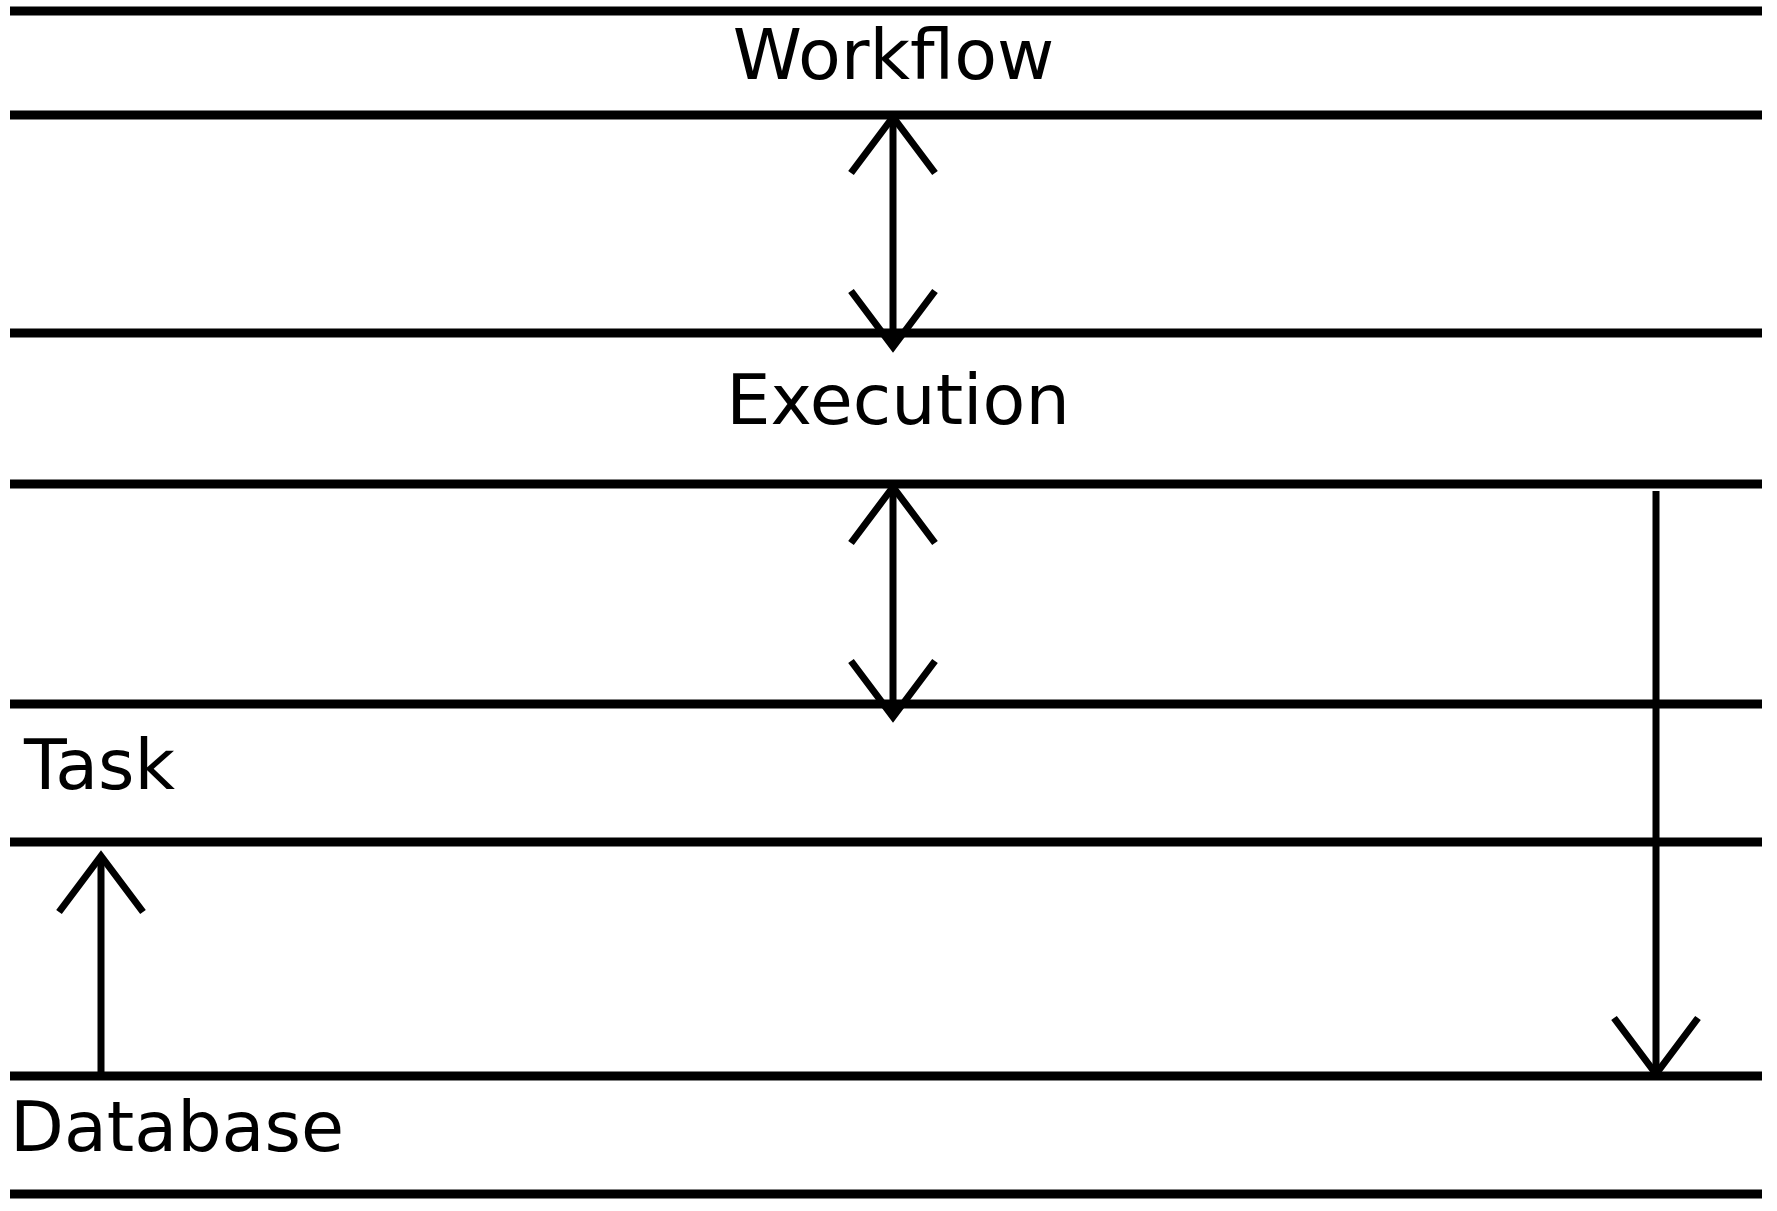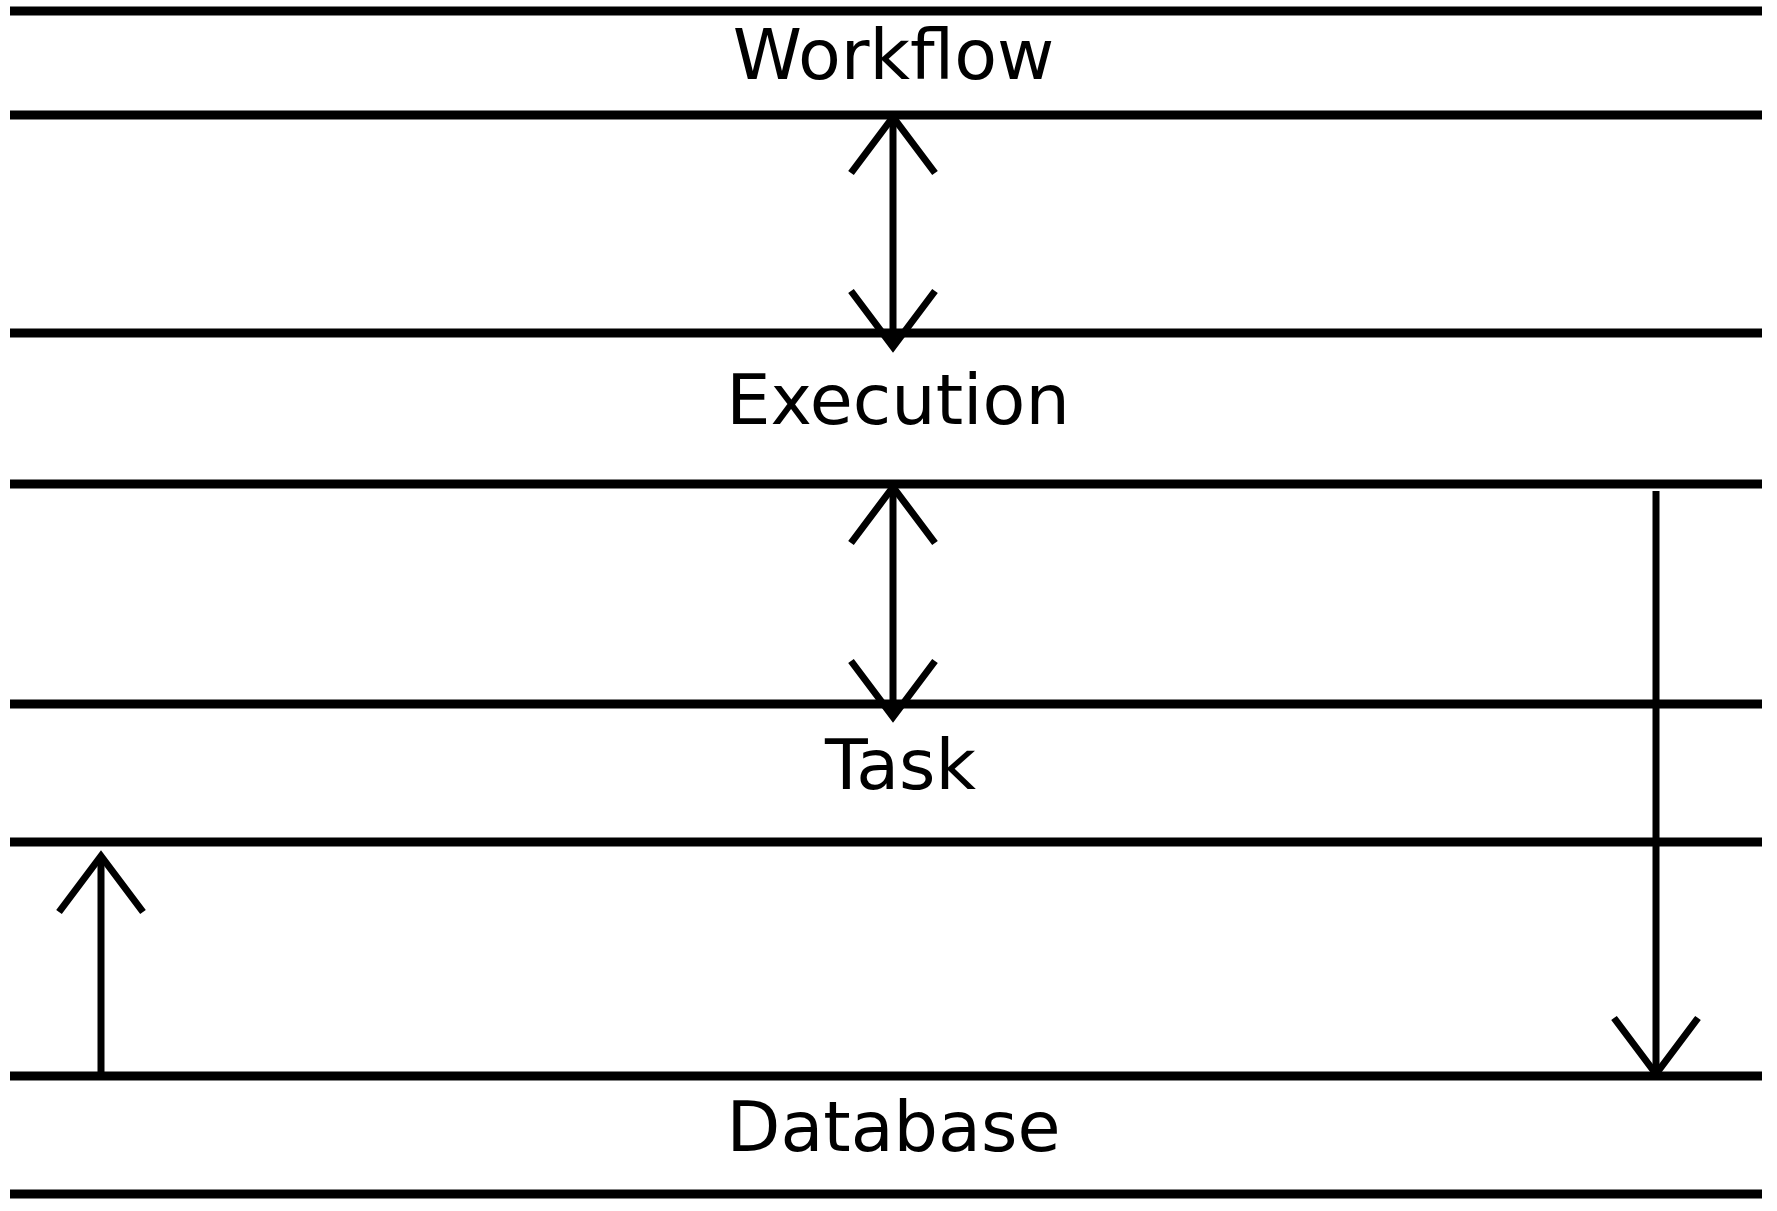--- a/index.html
+++ b/index.html
@@ -69,17 +69,17 @@
         <g>
           <line x1="101" y1="856" x2="101" y2="1073" stroke="#000000" stroke-width="7"></line>
           <path d="M 59 912 L 101 856 L 143 912" fill="none" stroke="#000000" stroke-width="7" stroke-linecap="butt" stroke-linejoin="miter"></path>
         </g>
       </g>
   </svg>
 
   <div id="labels-layer">
       <div class="layer-label" style="font-size: 70px; left: 0px; width: 1777px; top: 19.6px; text-align: center; padding-left: 10px; box-sizing: border-box;">Workflow</div>
       <div class="layer-label" style="font-size: 70px; left: 0px; width: 1777px; top: 365.1px; text-align: center; padding-left: 19px; box-sizing: border-box;">Execution</div>
-      <div class="layer-label" style="font-size: 70px; left: 0px; width: 1777px; top: 729.6px; text-align: center; padding-left: 24px; box-sizing: border-box;">Task</div>
-      <div class="layer-label" style="font-size: 70px; left: 0px; width: 1777px; top: 1091.6px; text-align: center; padding-left: 10px; box-sizing: border-box;">Database</div>
+      <div class="layer-label" style="font-size: 70px; left: 0px; width: 1777px; top: 729.6px; text-align: left; padding-left: 24px; box-sizing: border-box;">Task</div>
+      <div class="layer-label" style="font-size: 70px; left: 0px; width: 1777px; top: 1091.6px; text-align: left; padding-left: 10px; box-sizing: border-box;">Database</div>
     </div>
 
 </div>
 
 </body></html>

